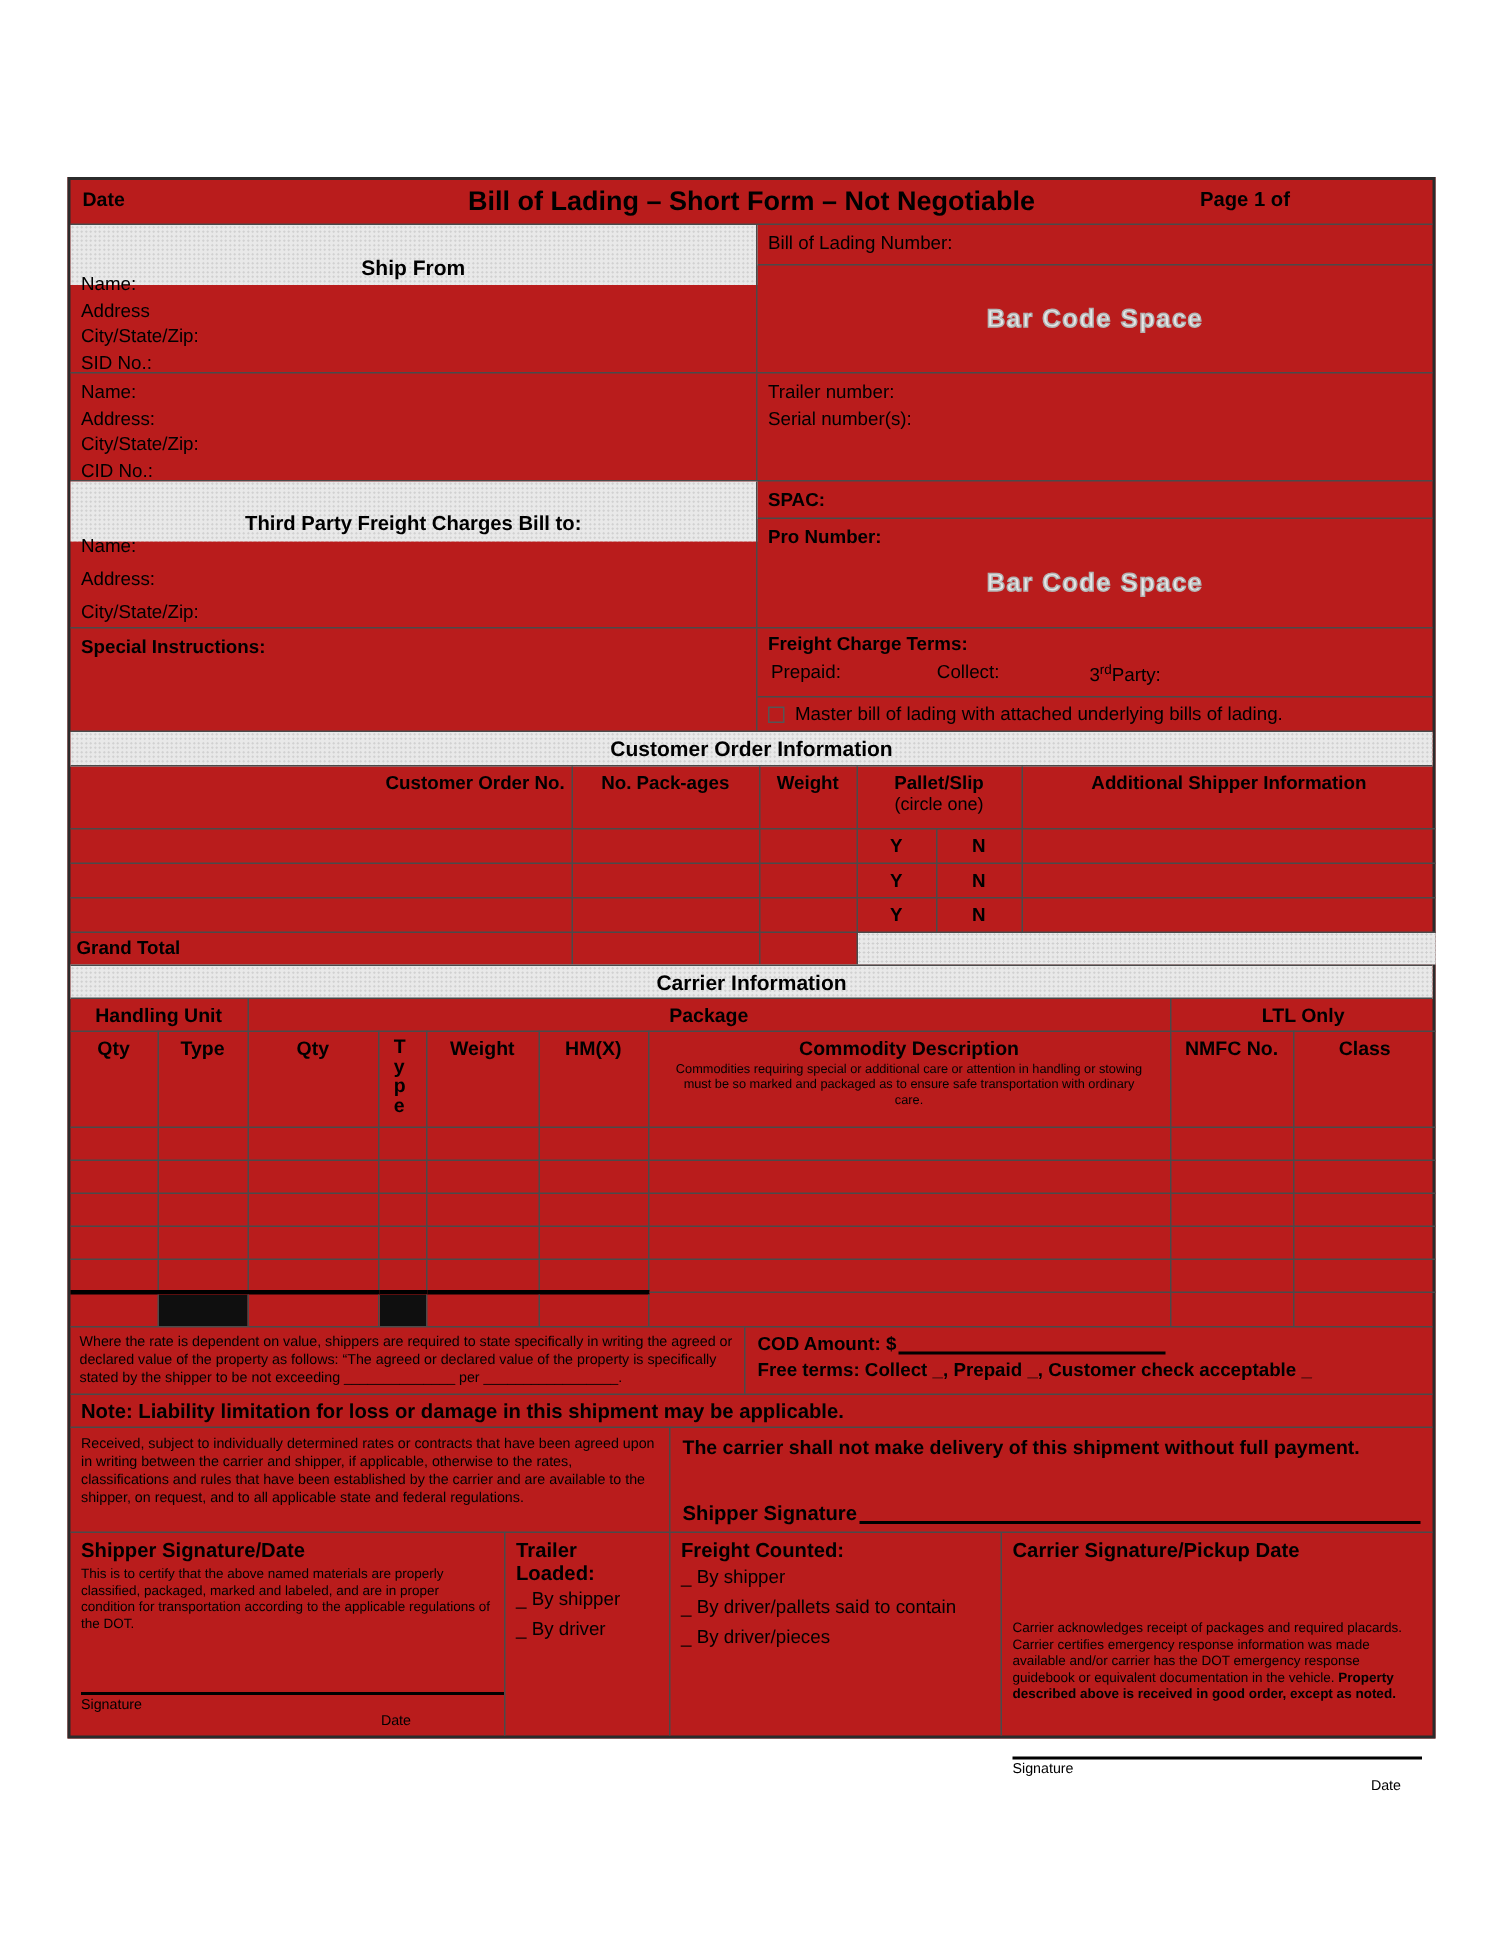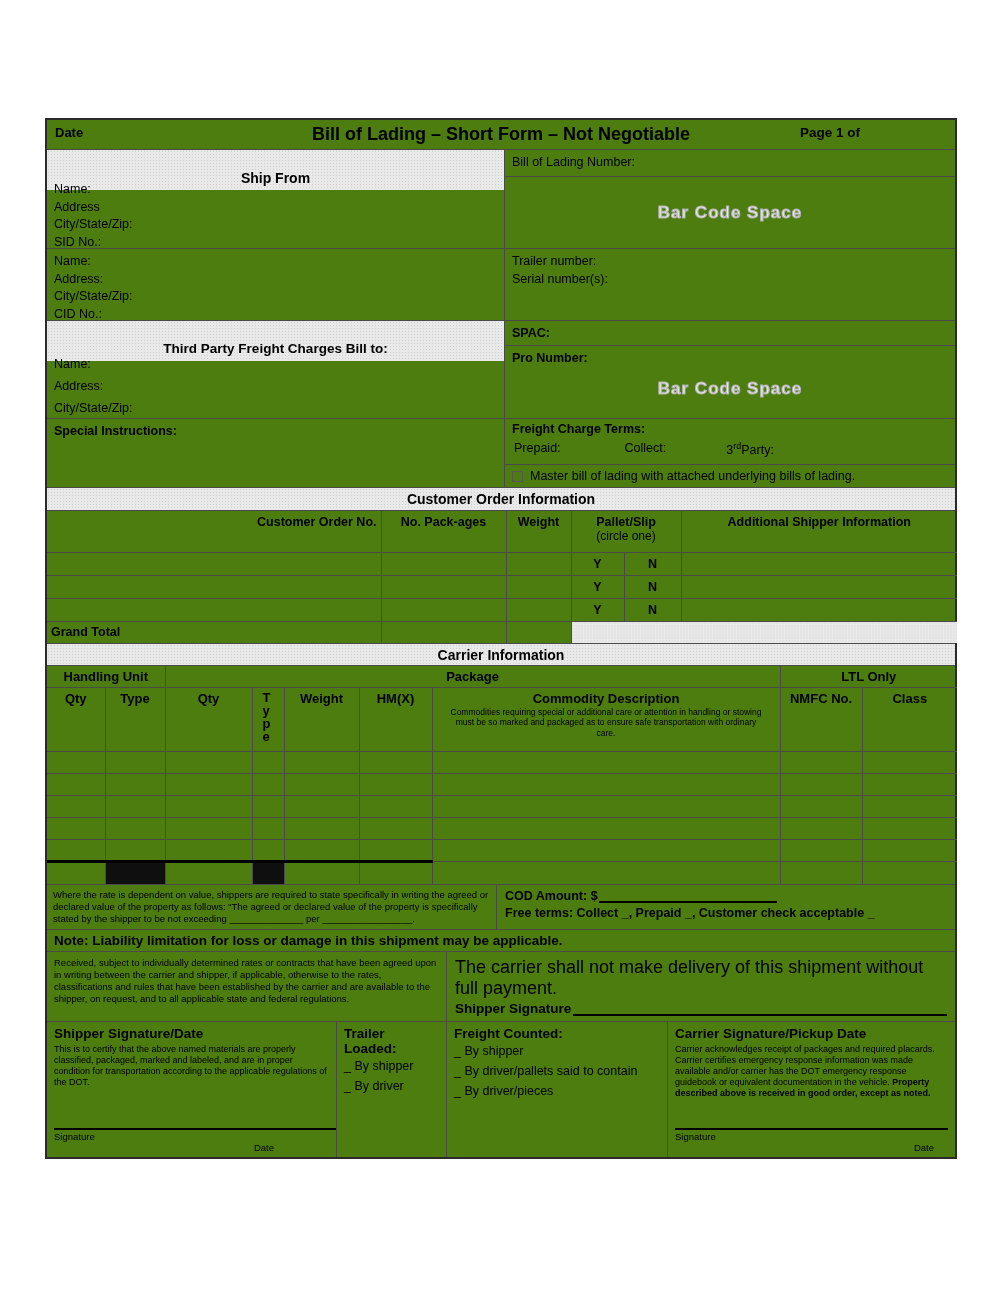--- a/index.html
+++ b/index.html
@@ -3,21 +3,21 @@
 <meta charset="utf-8">
 <style>
   html,body{margin:0;padding:0;}
   body{
     width:1000px;height:1290px;background:#fff;position:relative;
     font-family:"Liberation Sans","DejaVu Sans",sans-serif;color:#000;
     -webkit-font-smoothing:antialiased;
   }
   .form{
     position:absolute;left:45px;top:118px;width:912px;
-    border:2px solid #2b2b2b;box-sizing:border-box;background:#4d7c0f;
+    border:2px solid #2b2b2b;box-sizing:border-box;background:#b91c1c;
   }
   .band{display:flex;border-bottom:1px solid #4a4a4a;box-sizing:border-box;}
   .band:last-child{border-bottom:none;}
   .cell{box-sizing:border-box;}
   .lcol{width:458px;border-right:1px solid #4a4a4a;}
   .rcol{flex:1;}
   .shade{
     background-color:#e9e9e9;
     background-image:radial-gradient(#cfcfcf 0.6px,rgba(0,0,0,0) 0.7px);
     background-size:3px 3px;
@@ -69,31 +69,31 @@
   
   .rate-left{width:450px;border-right:1px solid #4a4a4a;font-size:9.5px;line-height:12px;padding:4px 6px;}
   .rate-right{flex:1;padding:3px 8px;font-size:12.5px;font-weight:bold;}
   .cod-line{display:flex;align-items:flex-end;}
   .blank-line{width:178px;border-bottom:2px solid #000;margin-left:1px;height:13px;}
   .free-line{margin-top:3px;}
   .note-band{font-weight:bold;font-size:13.5px;padding:3px 7px;height:22px;}
   
   .recv-left{width:400px;border-right:1px solid #4a4a4a;font-size:9.5px;line-height:12px;padding:5px 7px;}
   .recv-right{flex:1;padding:5px 8px;display:flex;flex-direction:column;}
-  .carrier-delivery{font-weight:normal;font-size:18px;}
+  .carrier-delivery{font-weight:bold;font-size:13px;}
   .ship-sig-line{margin-top:auto;display:flex;align-items:flex-end;}
   .ship-sig-label{font-weight:bold;font-size:13.5px;white-space:nowrap;}
   .grow-line{flex:1;border-bottom:2px solid #000;height:14px;margin-left:2px;}
   
   .bot{height:135px;}
   .bot .cell{display:flex;flex-direction:column;padding:4px 7px;}
   .bc1{width:290px;border-right:1px solid #4a4a4a;}
   .bc2{width:110px;border-right:1px solid #4a4a4a;}
   .bc3{width:221px;border-right:1px solid #4a4a4a;}
-  .bc4{flex:1;}
+  .bc4{flex:1;gap:36px;}
   .bot-head{font-weight:bold;font-size:13.5px;margin-bottom:3px;}
   .small-print{font-size:9px;line-height:11px;}
   .opt{font-size:12.5px;margin-top:6px;}
   .sig-area{margin-top:auto;}
   .sigline{border-top:2.5px solid #000;margin-bottom:1px;}
   .sigline.short{width:282px;}
   .sig-labels{display:flex;font-size:9.5px;flex-direction:column;}
   .sig-labels .d1{margin-left:auto;margin-right:62px;}
   .sig-labels .d2{margin-left:auto;margin-right:14px;}
 </style>

